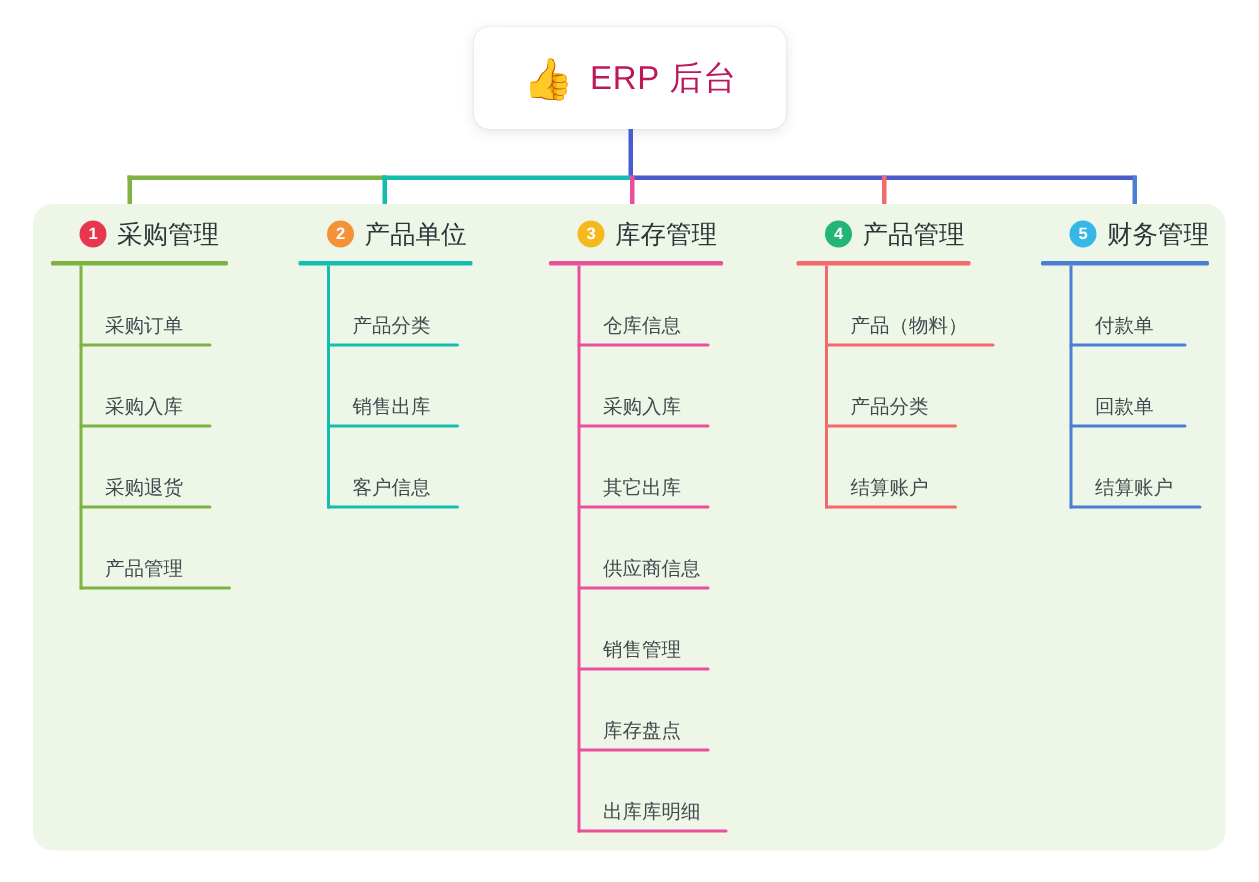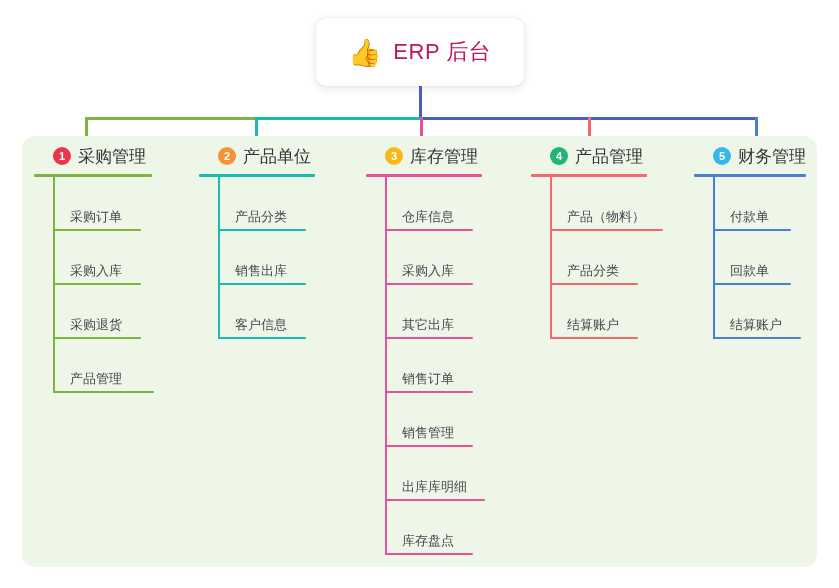--- a/index.html
+++ b/index.html
@@ -231,35 +231,35 @@
           </div>
           <div class="item">
             <span class="item-label">采购入库</span>
             <div class="item-rule" style="background: rgb(232, 80, 155); width: 88px;"></div>
           </div>
           <div class="item">
             <span class="item-label">其它出库</span>
             <div class="item-rule" style="background: rgb(232, 80, 155); width: 88px;"></div>
           </div>
           <div class="item">
-            <span class="item-label">销售订单</span>
+            <span class="item-label">供应商信息</span>
             <div class="item-rule" style="background: rgb(232, 80, 155); width: 88px;"></div>
           </div>
           <div class="item">
             <span class="item-label">销售管理</span>
+            <div class="item-rule" style="background: rgb(232, 80, 155); width: 88px;"></div>
+          </div>
+          <div class="item">
+            <span class="item-label">库存盘点</span>
             <div class="item-rule" style="background: rgb(232, 80, 155); width: 88px;"></div>
           </div>
           <div class="item">
             <span class="item-label">出库库明细</span>
             <div class="item-rule" style="background: rgb(232, 80, 155); width: 100px;"></div>
           </div>
-          <div class="item">
-            <span class="item-label">库存盘点</span>
-            <div class="item-rule" style="background: rgb(232, 80, 155); width: 88px;"></div>
-          </div>
         </div>
       </div>
       <div class="column" style="left: 531px; width: 155px;">
         <div class="col-head">
           <span class="badge" style="background: rgb(34, 181, 115);">4</span>
           <span class="col-title">产品管理</span>
         </div>
         <div class="head-rule" style="background: rgb(244, 105, 107); width: 116px; margin-left: 0px;"></div>
         <div class="items">
           <div class="spine" style="background: rgb(244, 105, 107);"></div>

